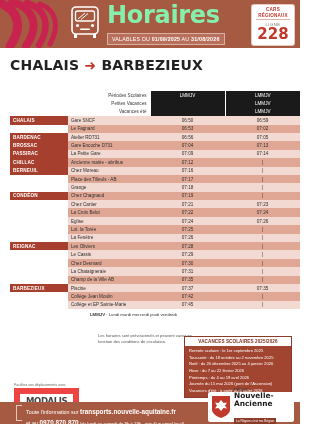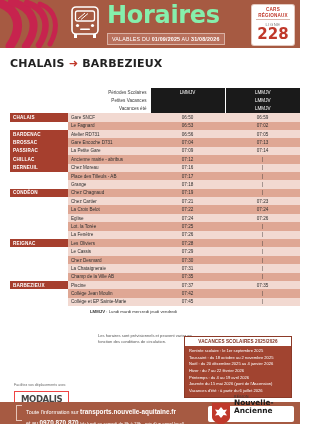--- a/index.html
+++ b/index.html
@@ -38,21 +38,21 @@
     margin:0 4px 2px;
   }
   .badge-ligne { color:#7a7a7a; font-size:4.2px; letter-spacing:0.5px; }
   .badge-num {
     color:#C0392B; font-size:15px; font-weight:bold; line-height:1;
     font-family:"DejaVu Sans", sans-serif;
   }
 
   
   .route-title {
-    margin:9px 0 18px 10px; font-size:11px; font-weight:bold;
+    margin:9px 0 18px 10px; font-size:14px; font-weight:bold;
     color:#222; letter-spacing:0.2px; font-family:"DejaVu Sans", sans-serif;
   }
   .route-title .arrow { color:#C0392B; font-weight:bold; }
 
   
   .sched { width:290px; margin-left:10px; border-collapse:collapse; table-layout:fixed; }
   .sched td { font-size:4.6px; height:8.4px; padding:0 3px; vertical-align:middle; }
   col.c-town { width:58px; }
   col.c-stop { width:82px; }
   col.c-time { width:75px; }
@@ -95,40 +95,40 @@
   }
   .hol-title {
     background:#ffffff; color:#7d2e1d; font-weight:bold;
     font-size:4.6px; text-align:center; padding:2px 0; letter-spacing:0.1px;
   }
   .hol-list { padding:2px 4px 3px; }
   .hol-list li { list-style:none; font-size:4.1px; line-height:1.62; white-space:nowrap; }
   .modalis-wrap { position:absolute; left:14px; top:383px; }
   .modalis-cap { font-size:3.6px; color:#666; margin-bottom:1px; }
   .modalis-logo {
-    border:1px solid #ef4444; padding:2px 6px; display:inline-block;
+    border:6px solid #ef4444; padding:2px 6px; display:inline-block;
     font-family:"DejaVu Sans", sans-serif; font-weight:bold;
     font-size:8.5px; color:#444; letter-spacing:-0.4px;
   }
 
   .footer-band {
     position:absolute; left:0; bottom:0; width:300px; height:22px;
     background:#A65A42; color:#ffffff;
   }
   .footer-text { position:absolute; left:26px; top:4px; font-size:5.4px; line-height:1.75; }
   .footer-text .big { font-weight:bold; font-size:6.4px; }
   .footer-text .small { font-size:4.3px; }
   .bracket {
     position:absolute; left:16px; top:3px; width:6px; height:16px;
     border-left:1px solid #e6c4b8; border-top:1px solid #e6c4b8;
     border-bottom:1px solid #e6c4b8;
   }
 
   .na-logo {
-    position:absolute; right:6px; bottom:2px; width:86px; height:16px;
+    position:absolute; right:6px; bottom:2px; width:86px; height:30px;
     background:#ffffff; border-radius:2px; display:flex; align-items:center;
     padding:2px 3px;
   }
   .na-shield { width:20px; height:24px; flex:none; }
   .na-text { margin-left:3px; }
   .na-small { font-size:3.4px; color:#333; letter-spacing:0.2px; }
   .na-name {
     font-family:"DejaVu Sans", sans-serif; font-weight:bold;
     font-size:7.4px; color:#1b1b1b; line-height:1.02;
   }

